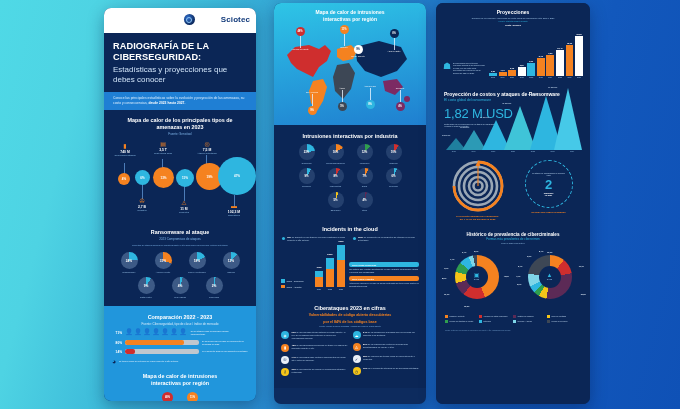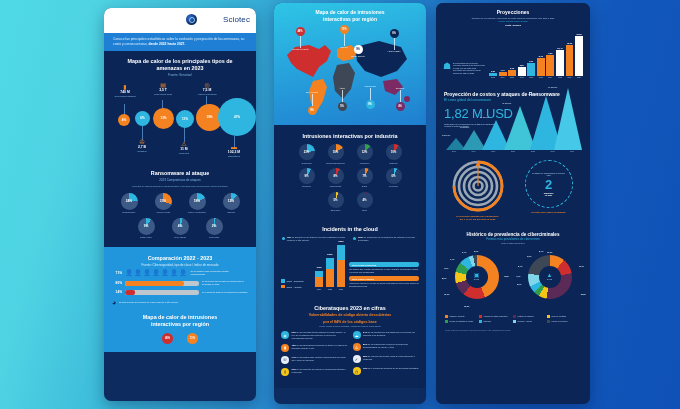--- a/index.html
+++ b/index.html
@@ -34,21 +34,21 @@
   }
   .logo-mark {
     width: 11px; height: 11px; border-radius: 50%;
     background: radial-gradient(circle at 35% 35%, #2f6fd0 0%, #0d2b5e 70%);
     position: relative; flex: none;
   }
   .logo-mark::after {
     content: ""; position: absolute; inset: 2.5px;
     border-radius: 50%; border: .8px solid #8fc4f0;
   }
-  .logo-text { font-size: 8px; font-weight: 400; color: #123a7a; letter-spacing: .1px; margin-left: 24px; }
+  .logo-text { font-size: 8px; font-weight: 700; color: #123a7a; letter-spacing: .1px; margin-left: 24px; }
 
   .lp-hero { background: #0b2656; padding: 8px 9px 7px; }
   .hero-h1 { font-size: 9.2px; font-weight: 700; color: #fff; line-height: 1.22; letter-spacing: .1px; }
   .hero-h2 { font-size: 8px; font-weight: 400; color: #cfe2f7; line-height: 1.25; margin-top: 2px; }
 
   .hero-strip {
     background: #1f7fd4; padding: 4px 9px; font-size: 3.3px; color: #dff0ff;
     line-height: 1.45; letter-spacing: .02px;
   }
   .hero-strip b { color: #fff; }
@@ -230,20 +230,25 @@
 <div class="panel" id="panel-left">
   <div class="scrollcol">
 
     <div class="lp-top">
       <div class="logo">
         <span class="logo-mark"></span>
         <span class="logo-text">Sciotec</span>
       </div>
     </div>
 
+    <div class="lp-hero">
+      <div class="hero-h1"><span>RADIOGRAFÍA DE LA</span><br>
+        <span>CIBERSEGURIDAD:</span></div>
+      <div class="hero-h2">Estadísticas y proyecciones que debes conocer</div>
+    </div>
 
     <div class="hero-strip">
       <span>Conoce las principales estadísticas sobre la evolución y proyección de las amenazas, su costo y consecuencias, </span><b>desde 2023 hasta 2027.</b>
     </div>
 
     <div class="dark">
       <div class="sec-title">Mapa de calor de los principales tipos de amenazas en 2023</div>
       <div class="sec-sub">Fuente: Sensitool</div>
 
       <div class="bubbles">

